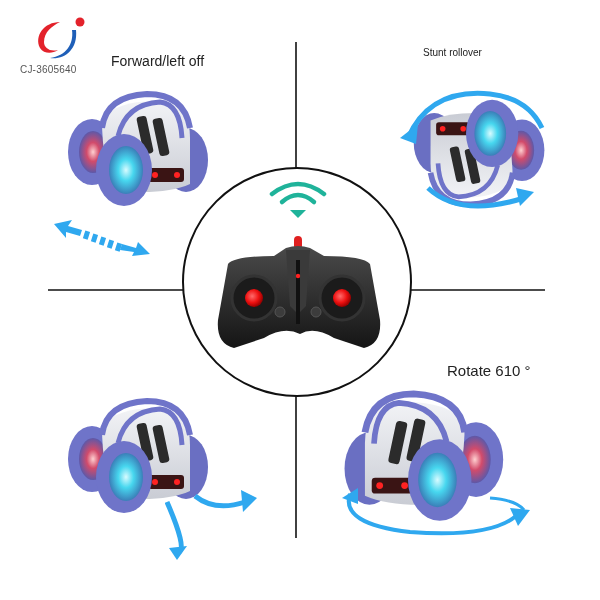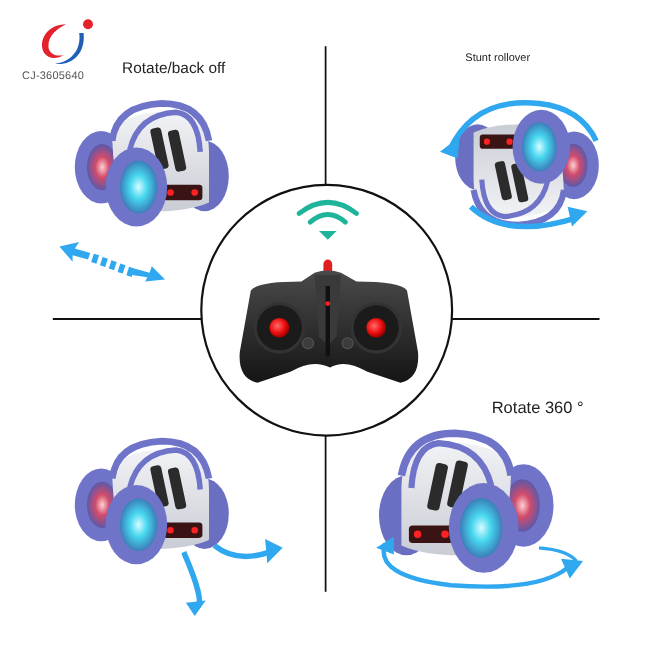--- a/index.html
+++ b/index.html
@@ -24,23 +24,23 @@
 
   <div class="abs" style="left:20px;top:14px;width:80px;height:70px">
     <svg width="60" height="48" viewBox="0 0 60 48" style="margin-left:10px">
       <path d="M30 8 C14 8 4 22 10 34 C14 40 22 40 28 36 C20 38 14 34 14 28 C14 18 22 12 30 8 Z" fill="#e3222b"></path>
       <path d="M42 16 C44 30 36 42 20 44 C34 46 48 36 46 16 Z" fill="#1f5fb8"></path>
       <circle cx="50" cy="8" r="4.5" fill="#e3222b"></circle>
     </svg>
     <div class="sku" style="position:absolute;left:0;top:50px">CJ-3605640</div>
   </div>
 
-  <div class="label" style="left:111px;top:53px;font-size:14px">Rotate/back off</div>
+  <div class="label" style="left:111px;top:53px;font-size:14px">Forward/left off</div>
   <div class="label" style="left:423px;top:47px;font-size:10px">Stunt rollover</div>
-  <div class="label" style="left:447px;top:362px;font-size:15px">Rotate 360 °</div>
+  <div class="label" style="left:447px;top:362px;font-size:15px">Rotate 610 °</div>
 
   <svg width="0" height="0" style="position:absolute">
     <defs>
       <radialGradient id="glowBlue" cx="50%" cy="50%" r="50%">
         <stop offset="0%" stop-color="#d8fbff"></stop>
         <stop offset="45%" stop-color="#47d7ef"></stop>
         <stop offset="100%" stop-color="#3a7fb8"></stop>
       </radialGradient>
       <radialGradient id="glowRed" cx="50%" cy="50%" r="50%">
         <stop offset="0%" stop-color="#ffd0d0"></stop>

